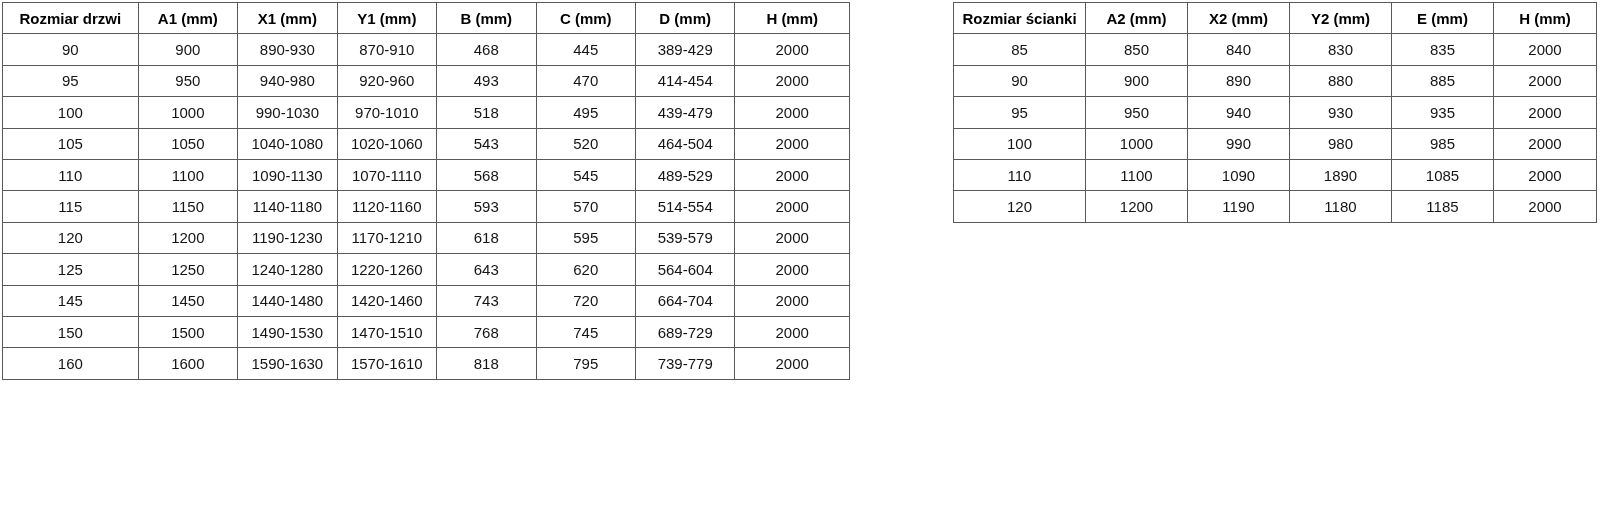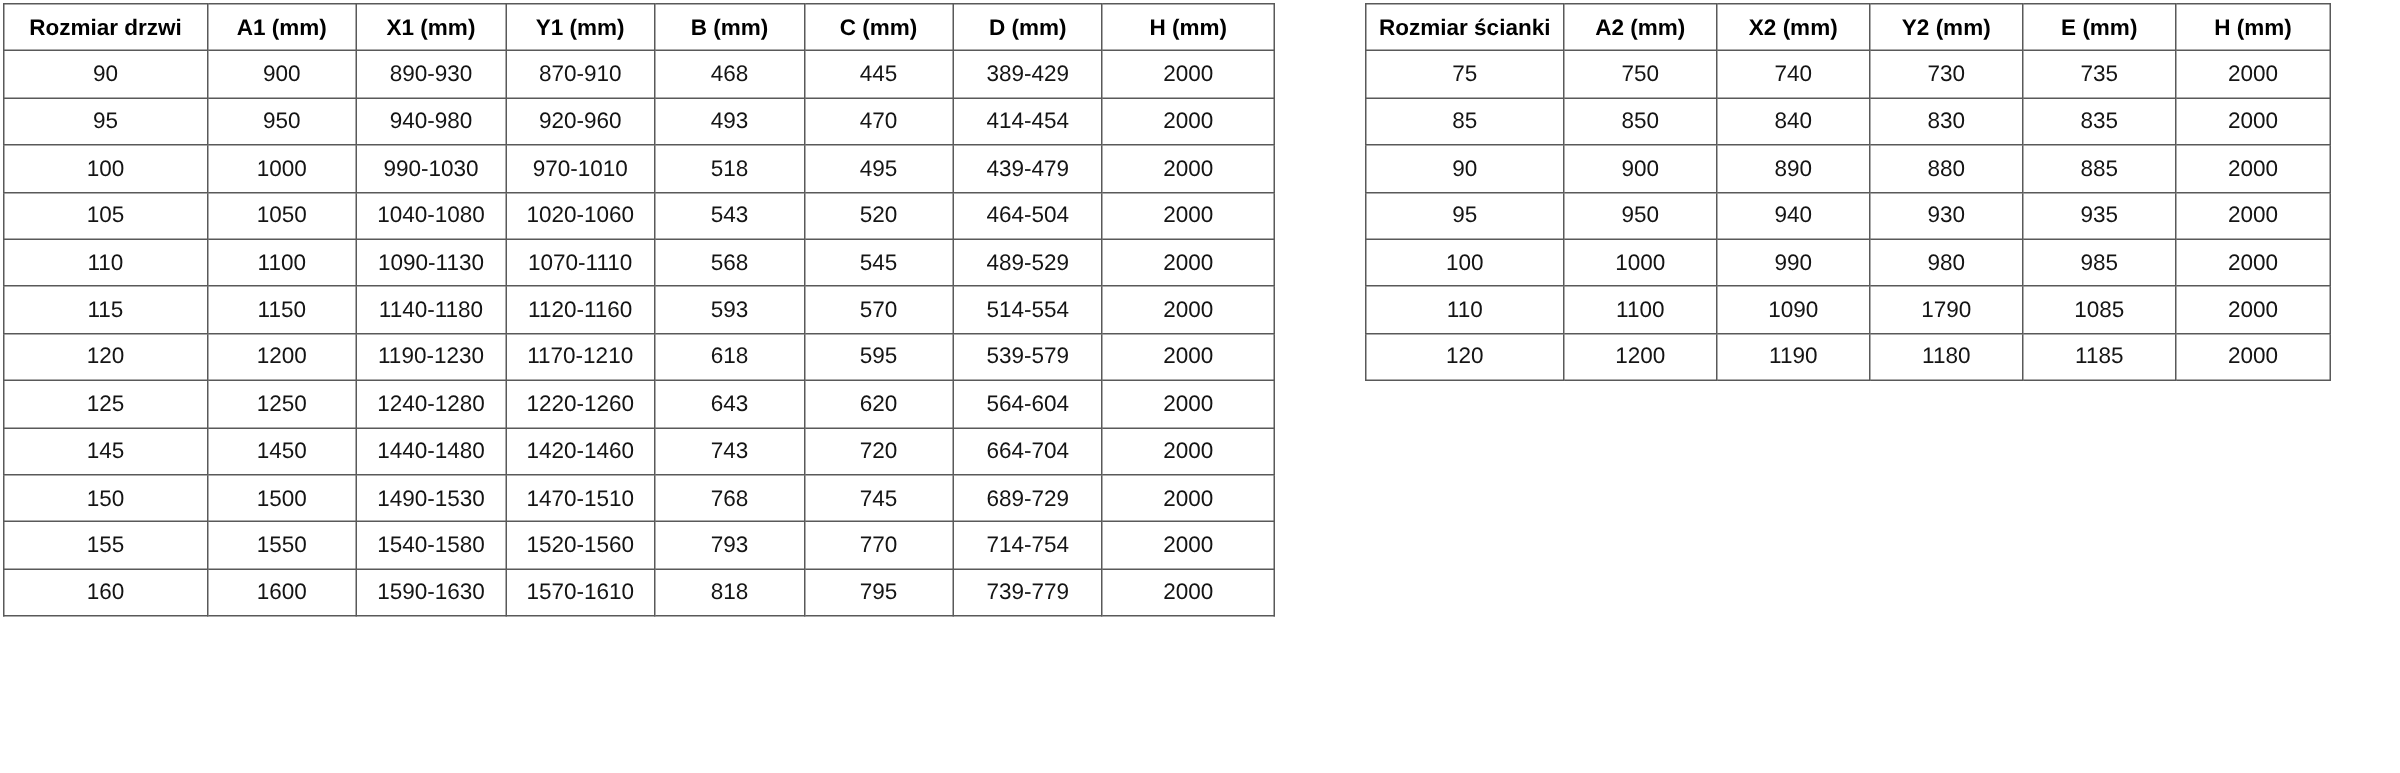--- a/index.html
+++ b/index.html
@@ -37,21 +37,21 @@
   table.spec-table th {
     font-weight: bold;
     color: #000000;
   }
   .door-table {
     left: 2px;
     top: 2px;
     width: 848px;
   }
   .wall-table {
-    left: 910px;
+    left: 953px;
     top: 2px;
     width: 643px;
   }
   .door-table col.c-first { width: 135px; }
   .door-table col.c-std   { width: 99px;  }
   .door-table col.c-last  { width: 114px; }
   .wall-table col.c-first { width: 132px; }
   .wall-table col.c-std   { width: 102px; }
   .wall-table col.c-last  { width: 103px; }
 </style>
@@ -178,30 +178,20 @@
           <td>150</td>
           <td>1500</td>
           <td>1490-1530</td>
           <td>1470-1510</td>
           <td>768</td>
           <td>745</td>
           <td>689-729</td>
           <td>2000</td>
         </tr>
         <tr>
-          <td>155</td>
-          <td>1550</td>
-          <td>1540-1580</td>
-          <td>1520-1560</td>
-          <td>793</td>
-          <td>770</td>
-          <td>714-754</td>
-          <td>2000</td>
-        </tr>
-        <tr>
           <td>160</td>
           <td>1600</td>
           <td>1590-1630</td>
           <td>1570-1610</td>
           <td>818</td>
           <td>795</td>
           <td>739-779</td>
           <td>2000</td>
         </tr>
       </tbody>
@@ -221,28 +211,20 @@
           <th>Rozmiar ścianki</th>
           <th>A2 (mm)</th>
           <th>X2 (mm)</th>
           <th>Y2 (mm)</th>
           <th>E (mm)</th>
           <th>H (mm)</th>
         </tr>
     </thead>
     <tbody>
         <tr>
-          <td>75</td>
-          <td>750</td>
-          <td>740</td>
-          <td>730</td>
-          <td>735</td>
-          <td>2000</td>
-        </tr>
-        <tr>
           <td>85</td>
           <td>850</td>
           <td>840</td>
           <td>830</td>
           <td>835</td>
           <td>2000</td>
         </tr>
         <tr>
           <td>90</td>
           <td>900</td>
@@ -264,21 +246,21 @@
           <td>1000</td>
           <td>990</td>
           <td>980</td>
           <td>985</td>
           <td>2000</td>
         </tr>
         <tr>
           <td>110</td>
           <td>1100</td>
           <td>1090</td>
-          <td>1790</td>
+          <td>1890</td>
           <td>1085</td>
           <td>2000</td>
         </tr>
         <tr>
           <td>120</td>
           <td>1200</td>
           <td>1190</td>
           <td>1180</td>
           <td>1185</td>
           <td>2000</td>

